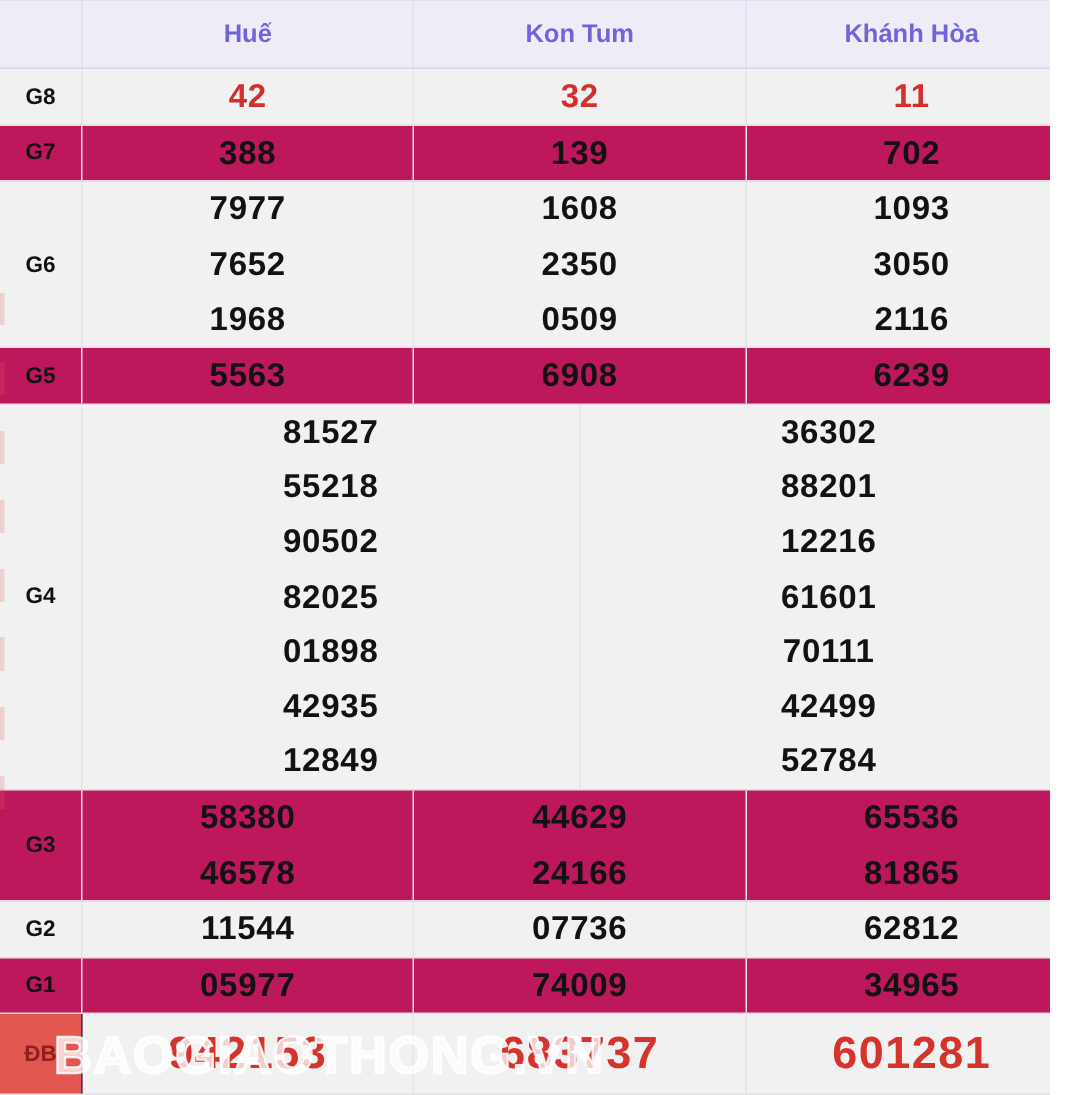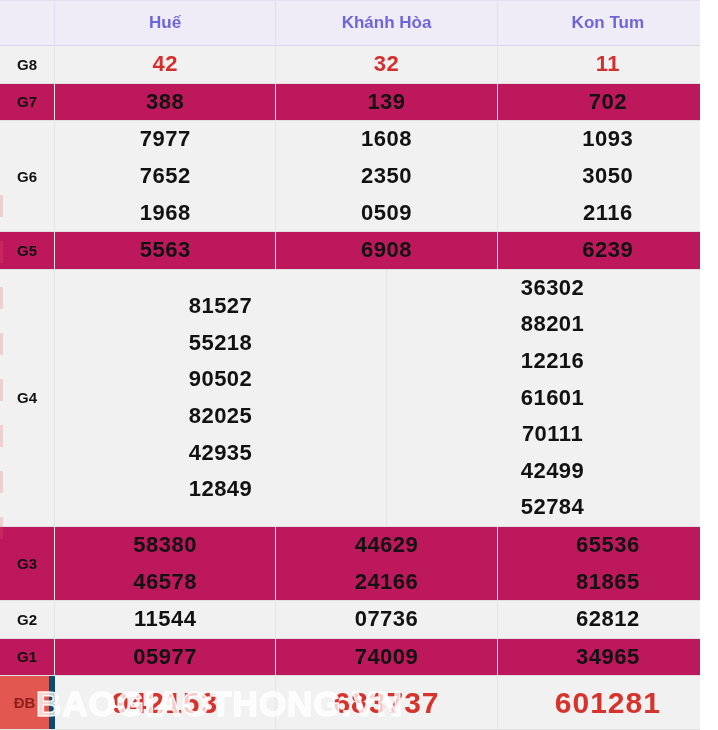--- a/index.html
+++ b/index.html
@@ -42,21 +42,21 @@
     height:36.6px;display:flex;align-items:center;justify-content:center;
     font-size:22px;font-weight:bold;color:#121212;
     letter-spacing:0.5px;
   }
   .vrow.red .line{color:var(--red,#d32f2f);}
   .vrow.special{height:54px;}
   .vrow.special .line{height:54px;font-size:30px;color:var(--db-red,#d7332d);letter-spacing:1px;}
   .vrow.special .label-cell{
     background:var(--db-label-bg,#e2574f);
     color:#8f1f1a;
-    border-right:6px solid #0c4a6e;
+    border-right:1px solid #0c4a6e;
   }
   .watermark{
     position:absolute;left:36px;top:684px;z-index:6;
     font-size:35px;font-weight:bold;letter-spacing:1px;
     color:rgba(255,255,255,0.45);
     -webkit-text-stroke:1.5px rgba(255,255,255,0.85);
     text-shadow:0 0 1px rgba(255,255,255,0.55);
     white-space:nowrap;pointer-events:none;
   }
   .edge-marks{
@@ -68,22 +68,22 @@
   }
 </style>
 </head>
 <body>
 
 <div id="stage">
   <div class="table">
     <div class="vrow header">
       <div class="hcell h-label"></div>
       <div class="hcell h-col">Huế</div>
+      <div class="hcell h-col">Kon Tum</div>
       <div class="hcell h-col">Khánh Hòa</div>
-      <div class="hcell h-col">Kon Tum</div>
     </div>
     <div id="rows">
         <div class="vrow shade red">
           <div class="cell label-cell">G8</div>
           <div class="cell val-cell">
             <div class="line">42</div>
           </div>
           <div class="cell val-cell">
             <div class="line">32</div>
           </div>
@@ -133,20 +133,21 @@
             <div class="line">6239</div>
           </div>
         </div>
         <div class="vrow shade">
           <div class="cell label-cell">G4</div>
           <div class="cell val-cell">
             <div class="line">81527</div>
             <div class="line">55218</div>
             <div class="line">90502</div>
             <div class="line">82025</div>
+            <div class="line">01898</div>
             <div class="line">42935</div>
             <div class="line">12849</div>
           </div>
           <div class="cell val-cell">
             <div class="line">36302</div>
             <div class="line">88201</div>
             <div class="line">12216</div>
             <div class="line">61601</div>
             <div class="line">70111</div>
             <div class="line">42499</div>

